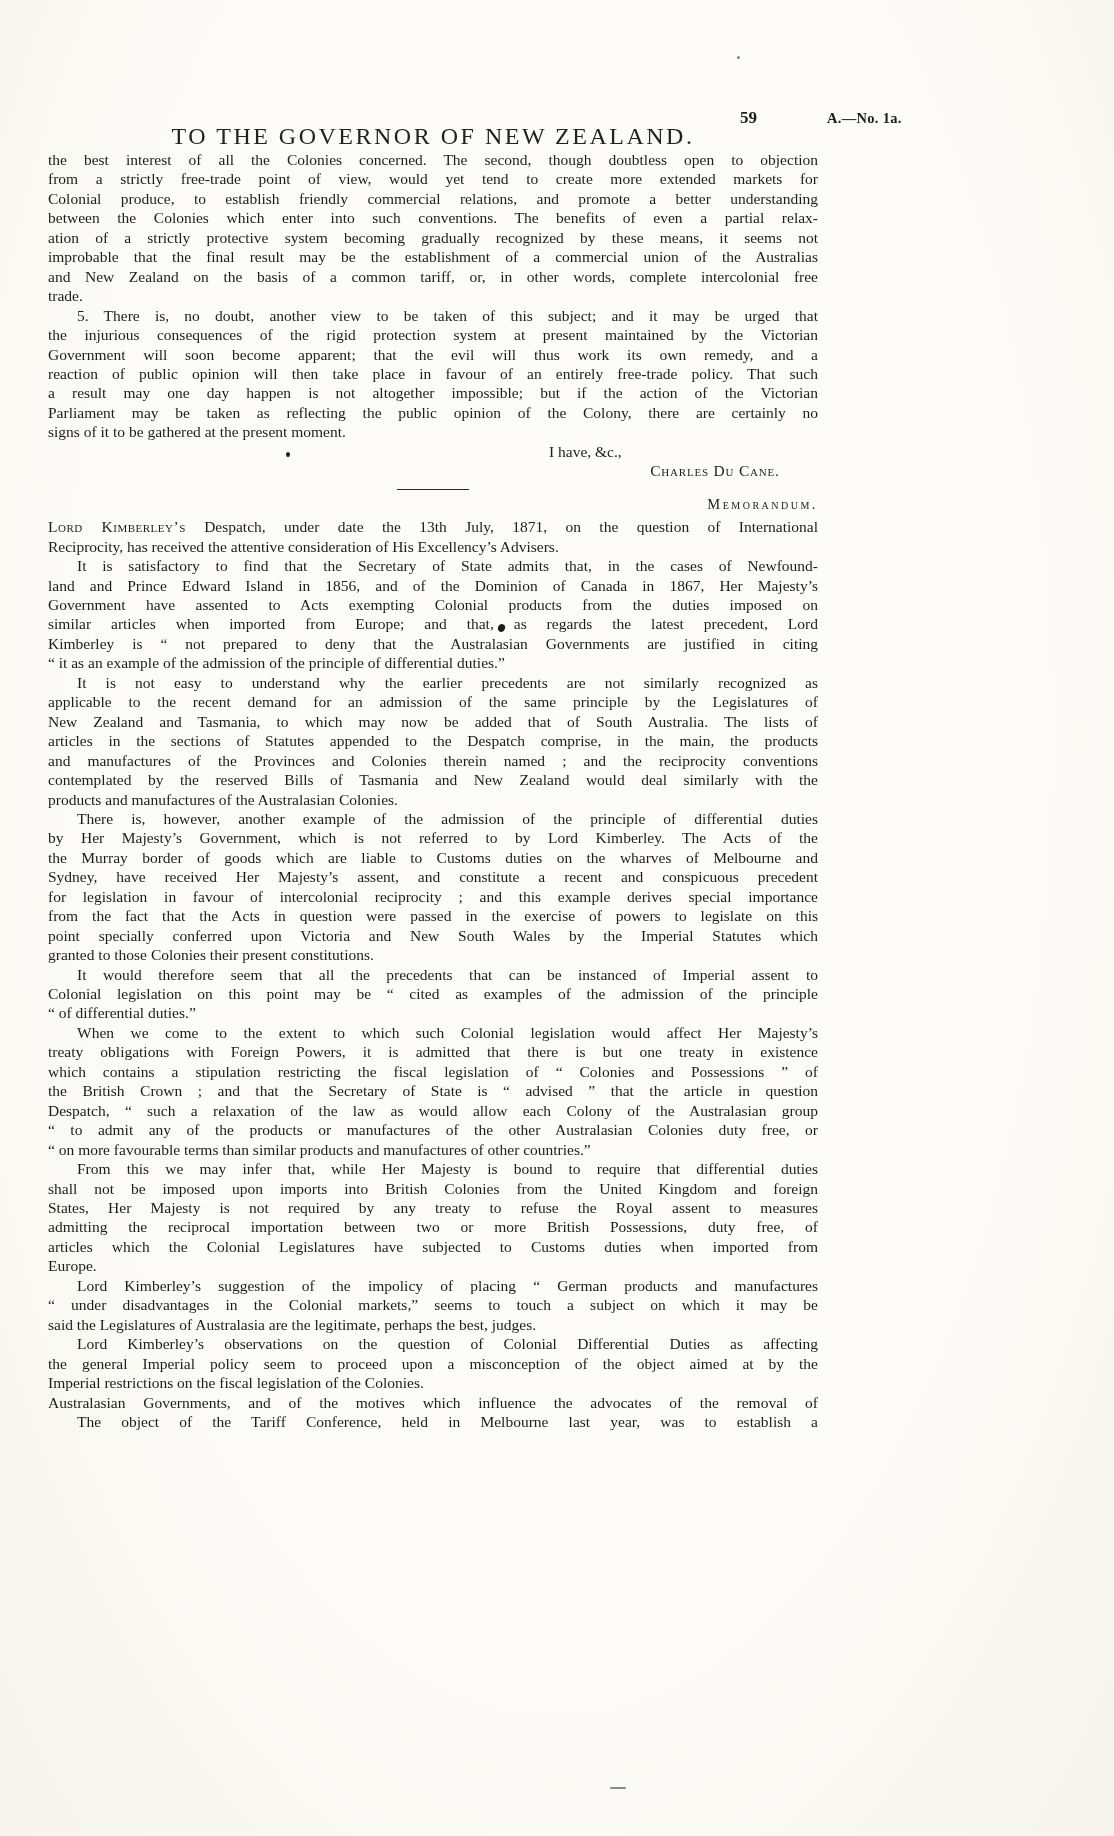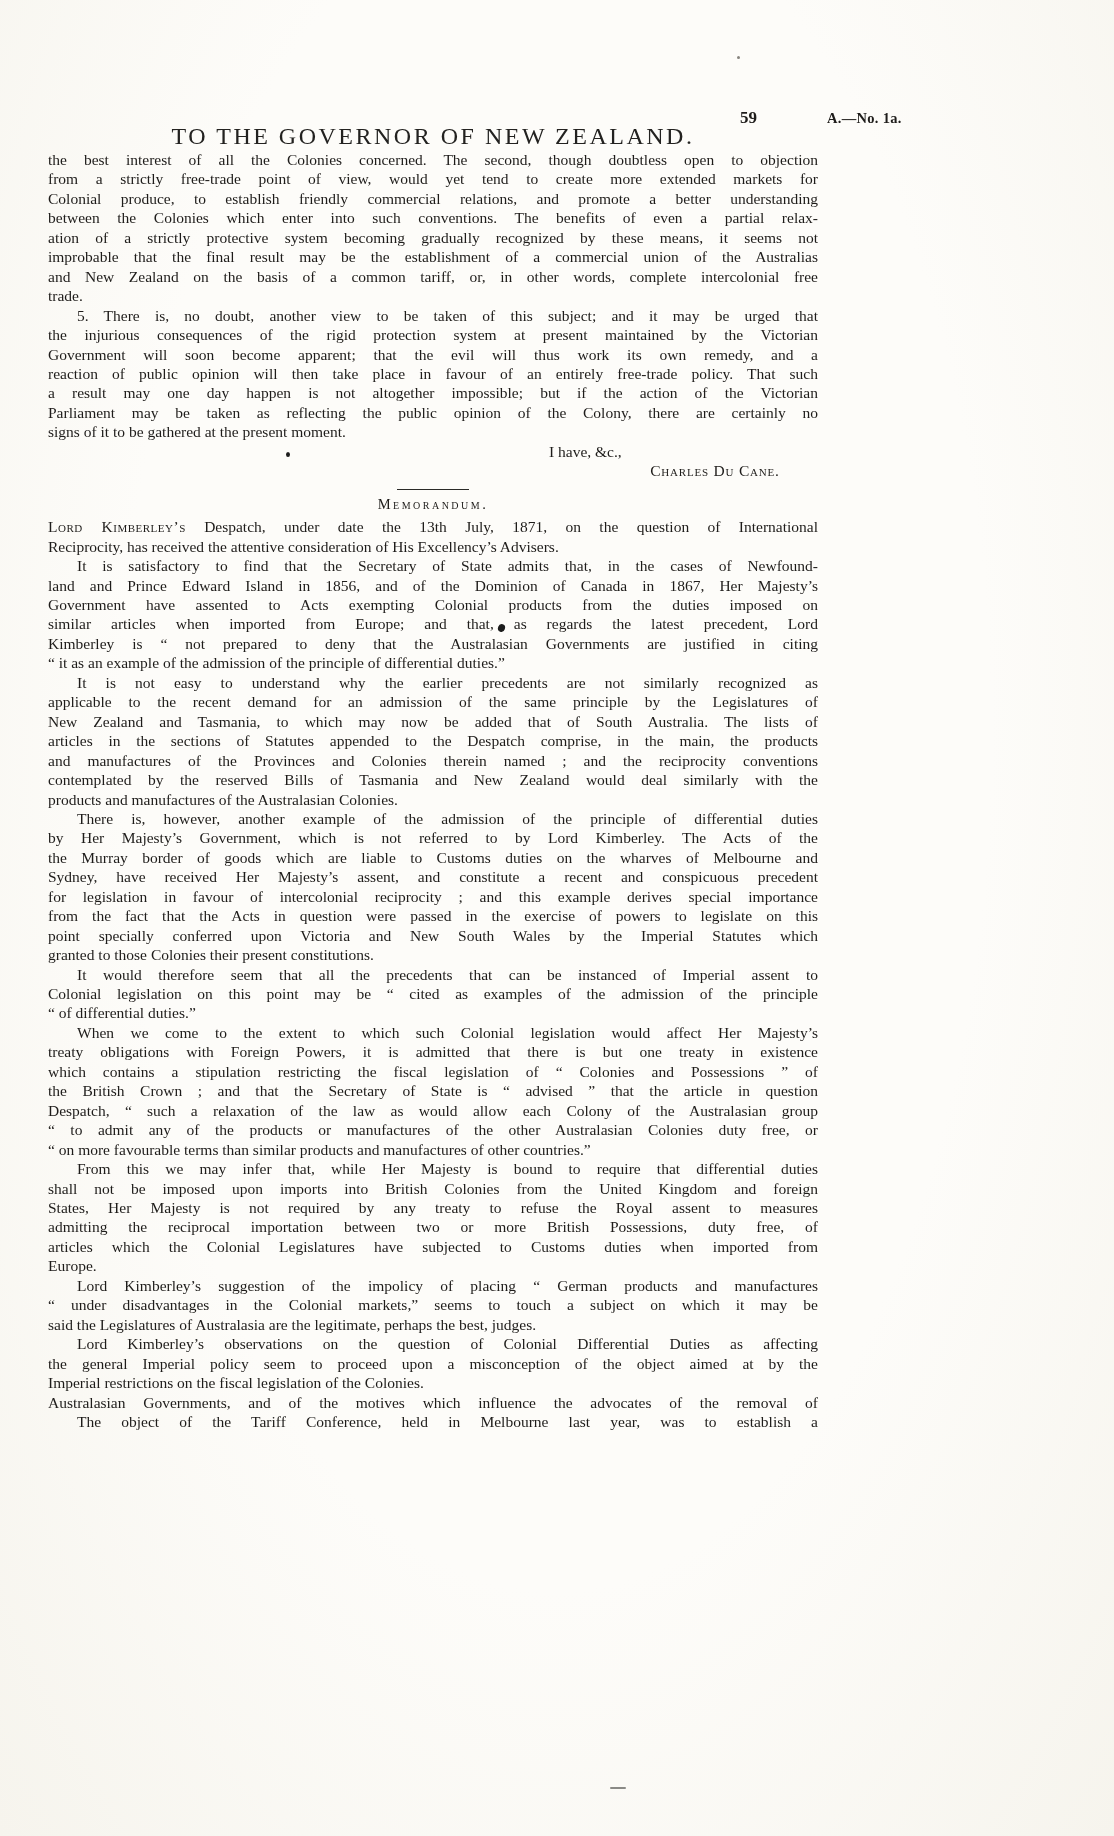--- a/index.html
+++ b/index.html
@@ -44,21 +44,21 @@
   .rule {
     width: 72px; height: 0;
     border-top: 1.3px solid #2a2a28;
     margin: 8px auto 5px auto;
   }
   .section-heading {
     text-align: center; font-size: 17.5px; letter-spacing: 0.4px;
     margin: 2px 0 3px 0;
   }
   .section-subheading {
-    text-align: center; font-variant: small-caps;
+    text-align: right; font-variant: small-caps;
     letter-spacing: 2.5px; font-size: 14.5px;
     margin: 0 0 3px 0;
   }
   .sc { font-variant: small-caps; letter-spacing: 0.5px; }
   .speck { position: absolute; background: #1c1c1c; border-radius: 50%; }
   .speck.s1 { left: 498px; top: 624px; width: 7px; height: 8px; transform: rotate(20deg); }
   .speck.s2 { left: 286px; top: 452px; width: 4px; height: 5px; }
   .speck.s3 { left: 610px; top: 1787px; width: 16px; height: 2px; background: #8a8a86; border-radius: 1px; }
   .speck.s4 { left: 737px; top: 56px; width: 3px; height: 3px; background: #87847e; }
 </style>

